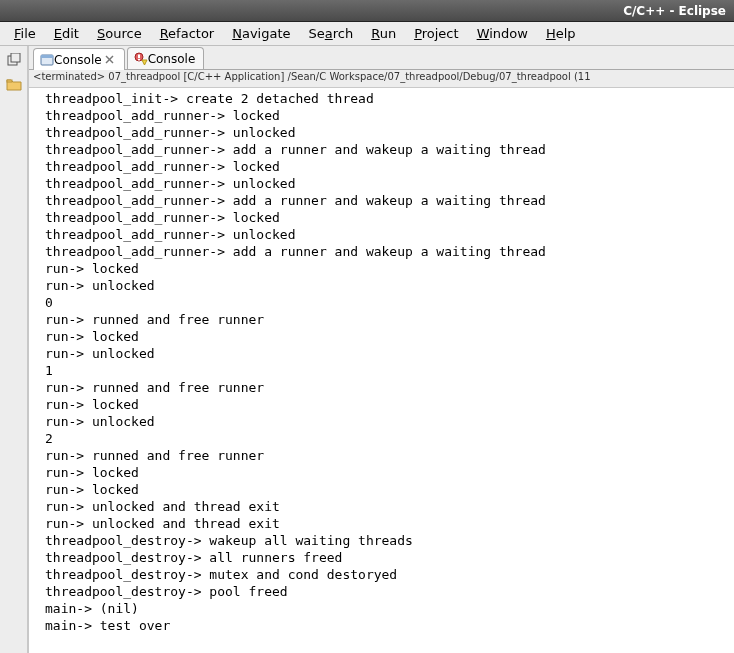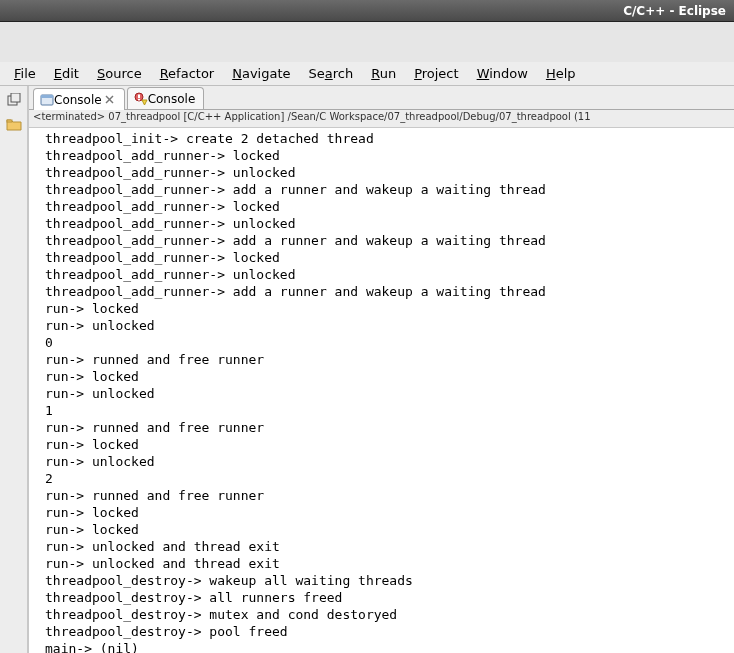--- a/index.html
+++ b/index.html
@@ -30,21 +30,20 @@
   }
   
   .menubar {
     height: 24px;
     background: #ededed;
     display: flex;
     align-items: center;
     padding: 0 6px;
     border-bottom: 1px solid #bfbfbf;
     gap: 2px;
-    margin-top: 40px;
   }
   .menu-item {
     padding: 3px 8px;
     font-size: 13px;
     color: #000;
     cursor: default;
   }
   .menu-item .mn { text-decoration: underline; }
   
   .main {

